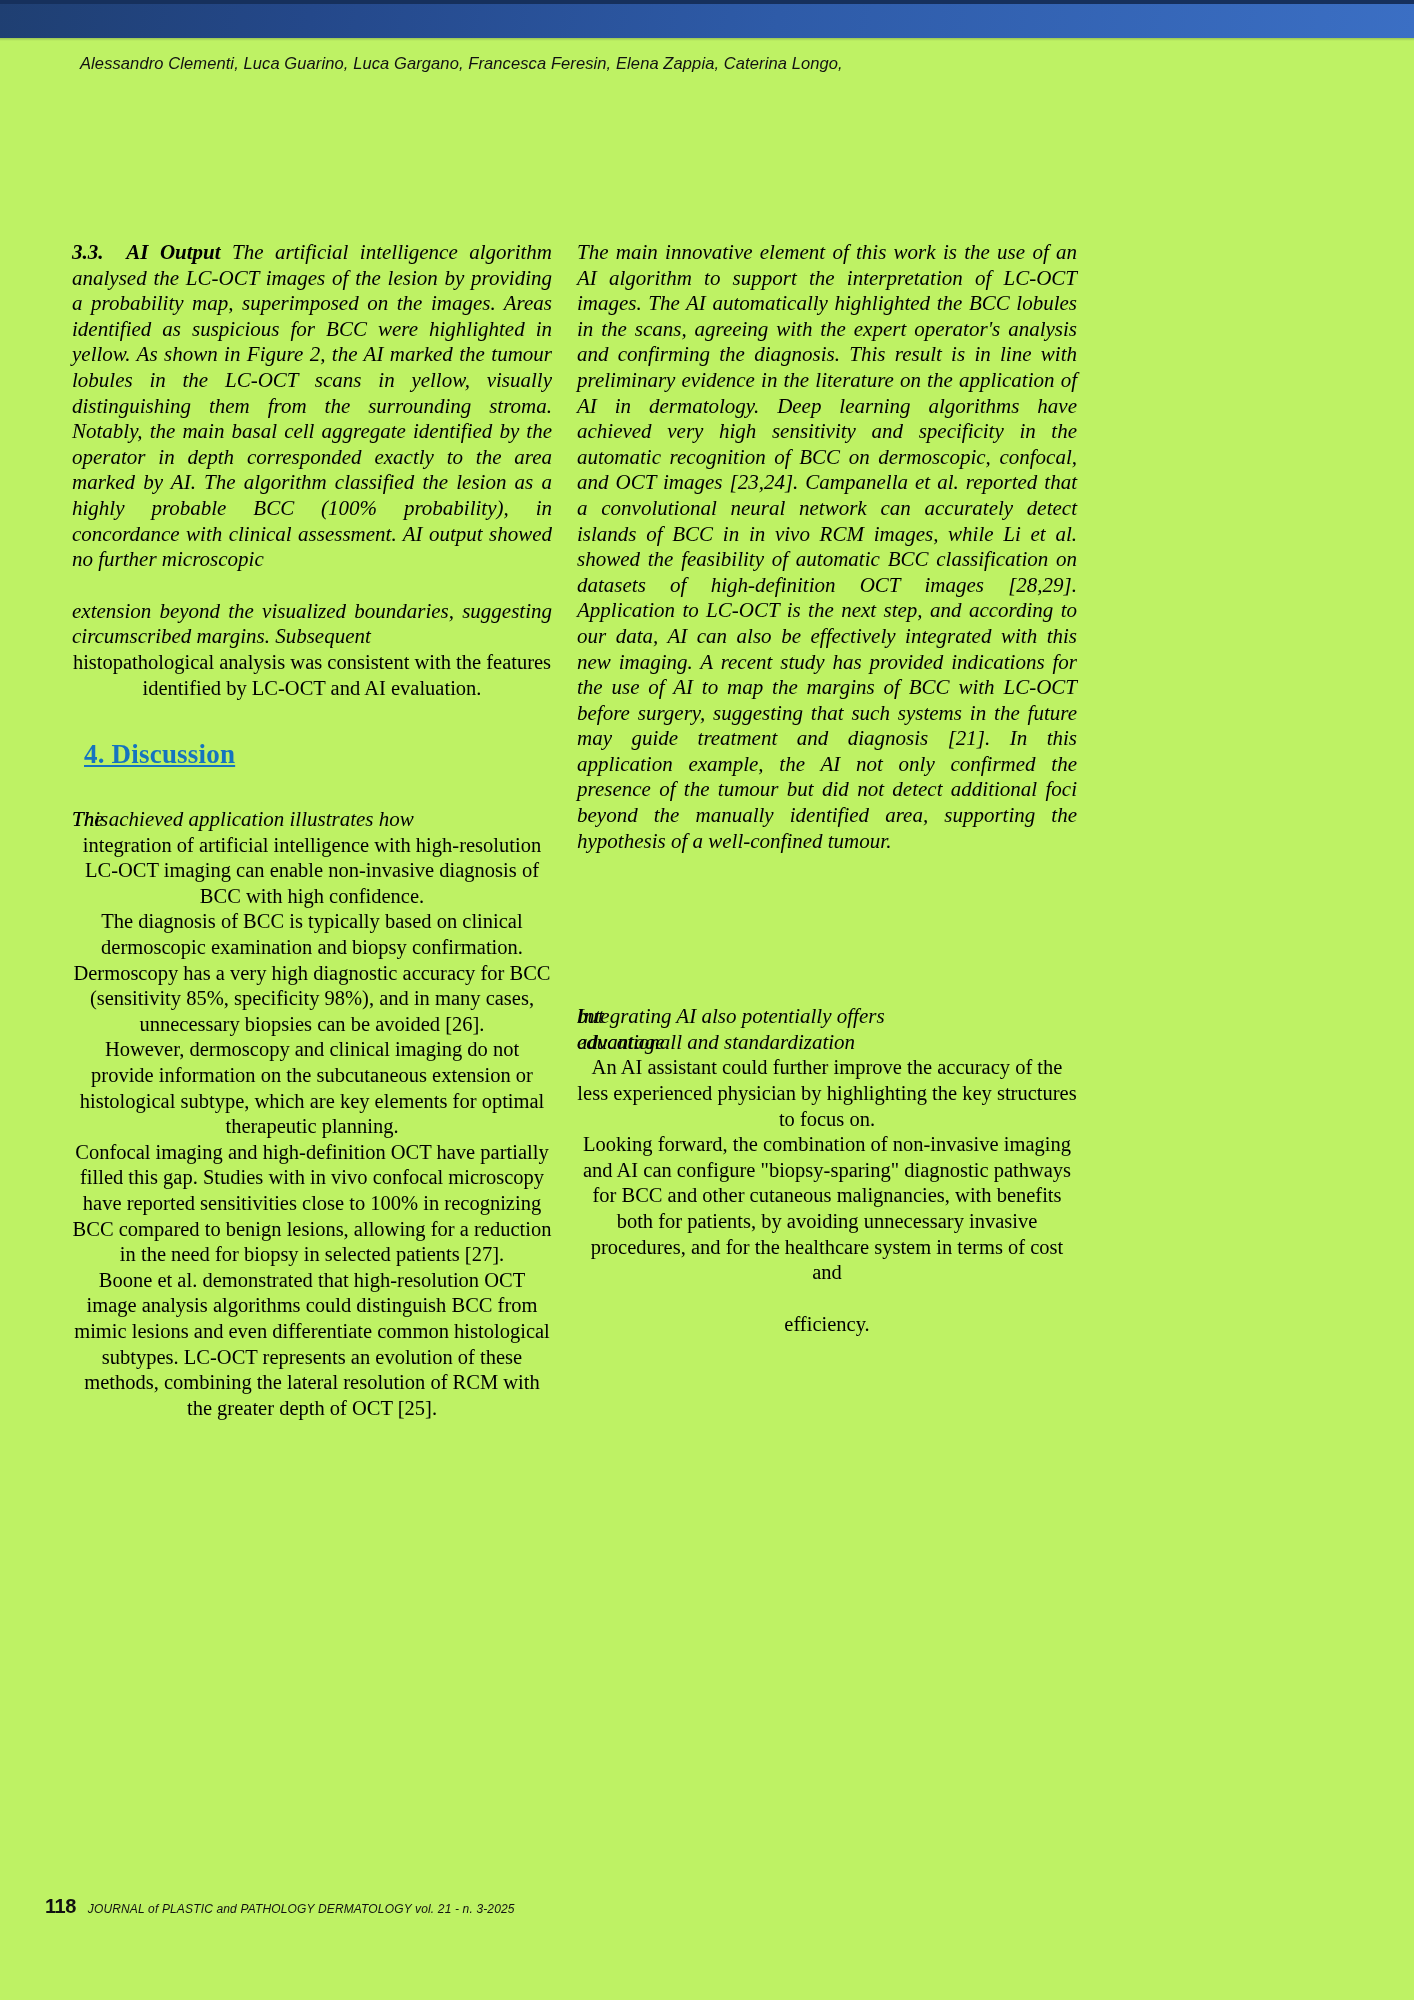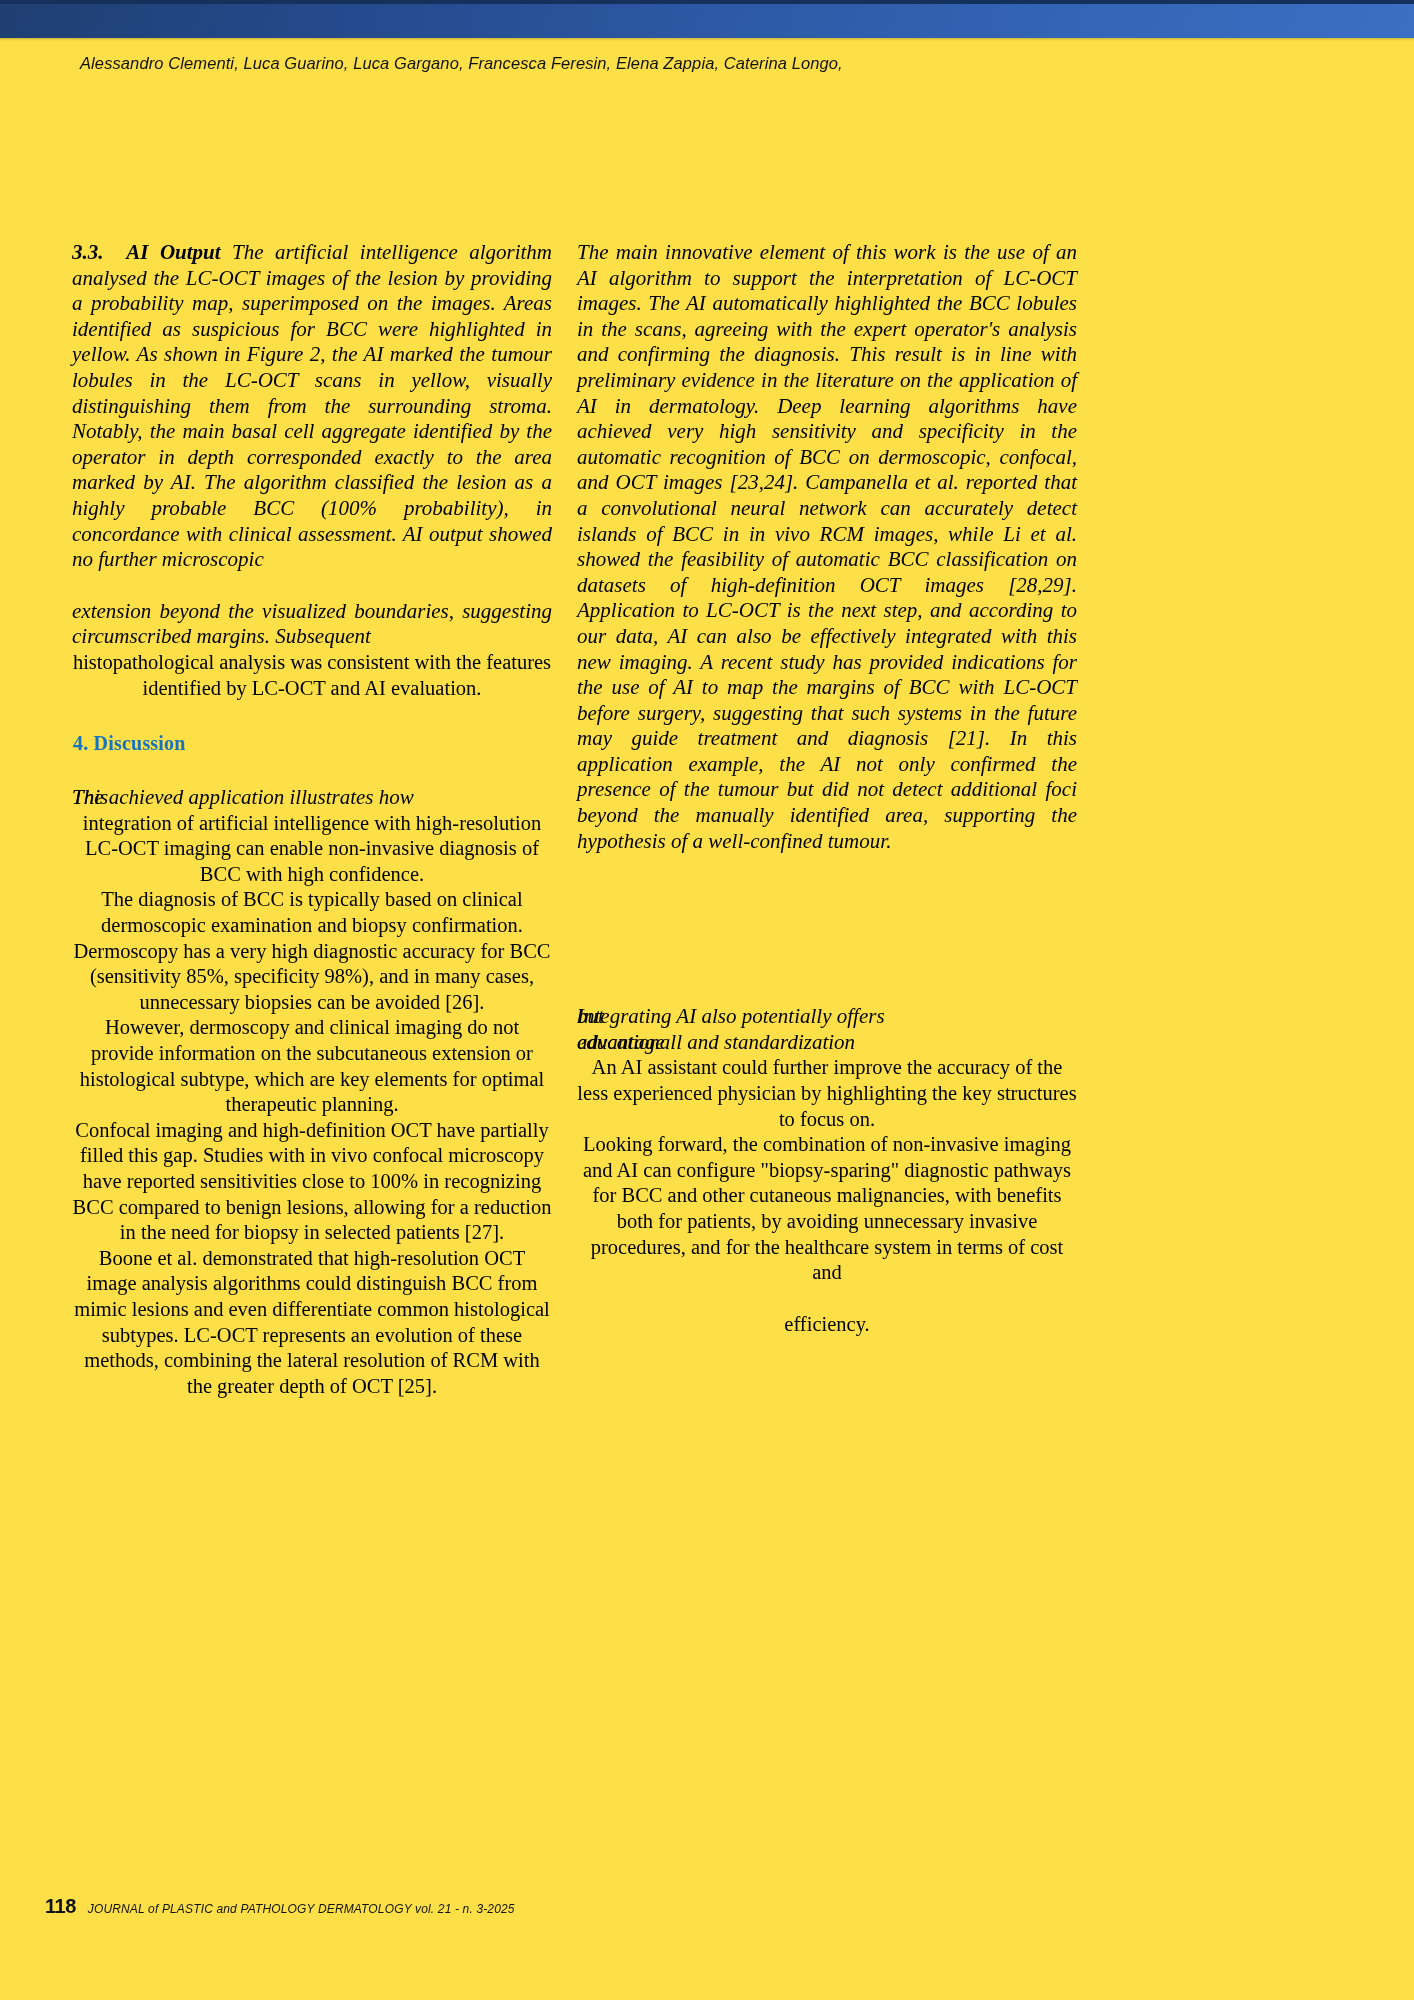--- a/index.html
+++ b/index.html
@@ -9,21 +9,21 @@
     background: #ffffff;
   }
   body {
     font-family: "Liberation Serif", "DejaVu Serif", serif;
     color: #000000;
   }
   .page {
     position: relative;
     width: 1414px;
     height: 2000px;
-    background: #fde047;
+    background: #bef264;
     overflow: hidden;
     box-sizing: border-box;
   }
 
   
   .top-band {
     position: absolute;
     top: 0;
     left: 0;
     width: 1414px;
@@ -92,26 +92,27 @@
     font-size: 20.5px;
     line-height: 25.6px;
     text-align: center;
   }
   .gap-sm { height: 26px; }
   .gap-xl { height: 150px; }
 
   .runhead-bold { font-weight: bold; }
 
   h2.section-title {
-    margin: 1px;
-    font-size: 20px;
+    margin: 12px;
+    font-size: 27px;
     line-height: 30px;
     font-weight: bold;
     color: #1574bf;
     letter-spacing: 0.2px;
+    text-decoration: underline;
   }
 
   
   .overlap {
     position: relative;
     display: inline-block;
     white-space: nowrap;
   }
   .overlap > .under {
     visibility: hidden;

